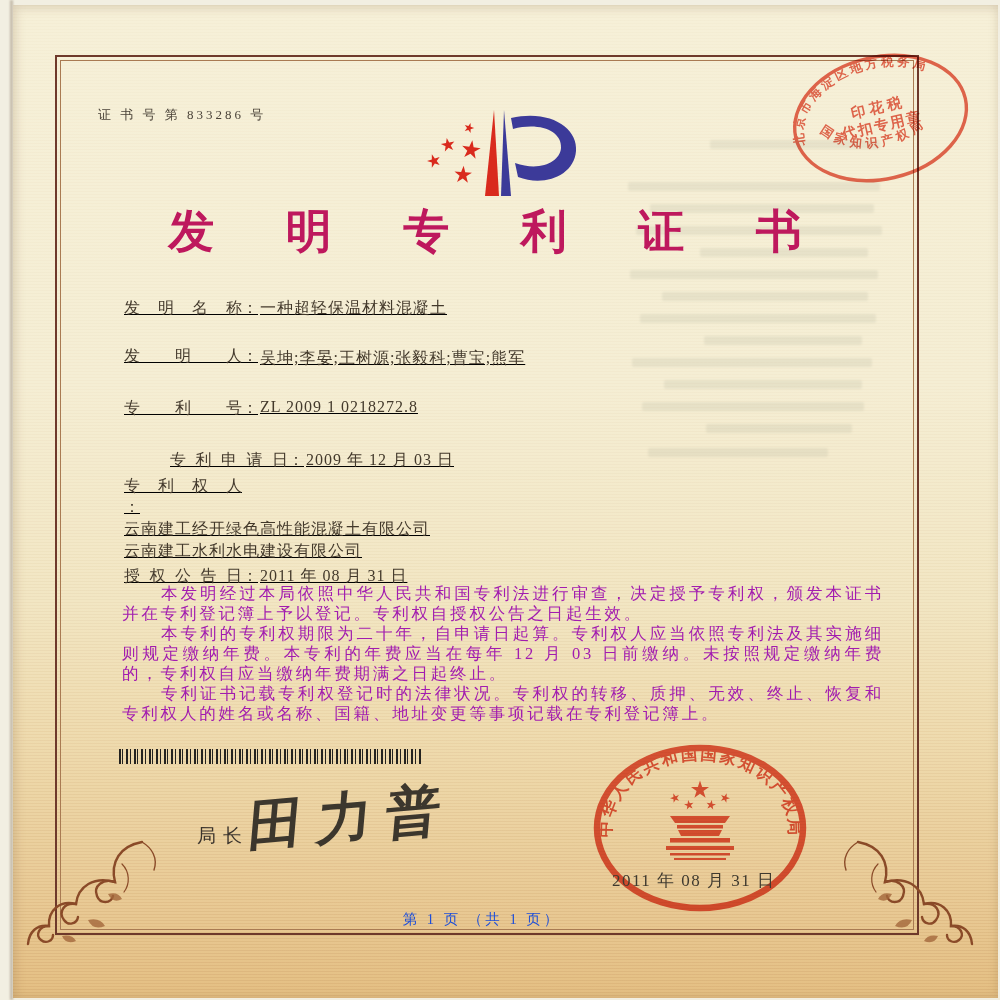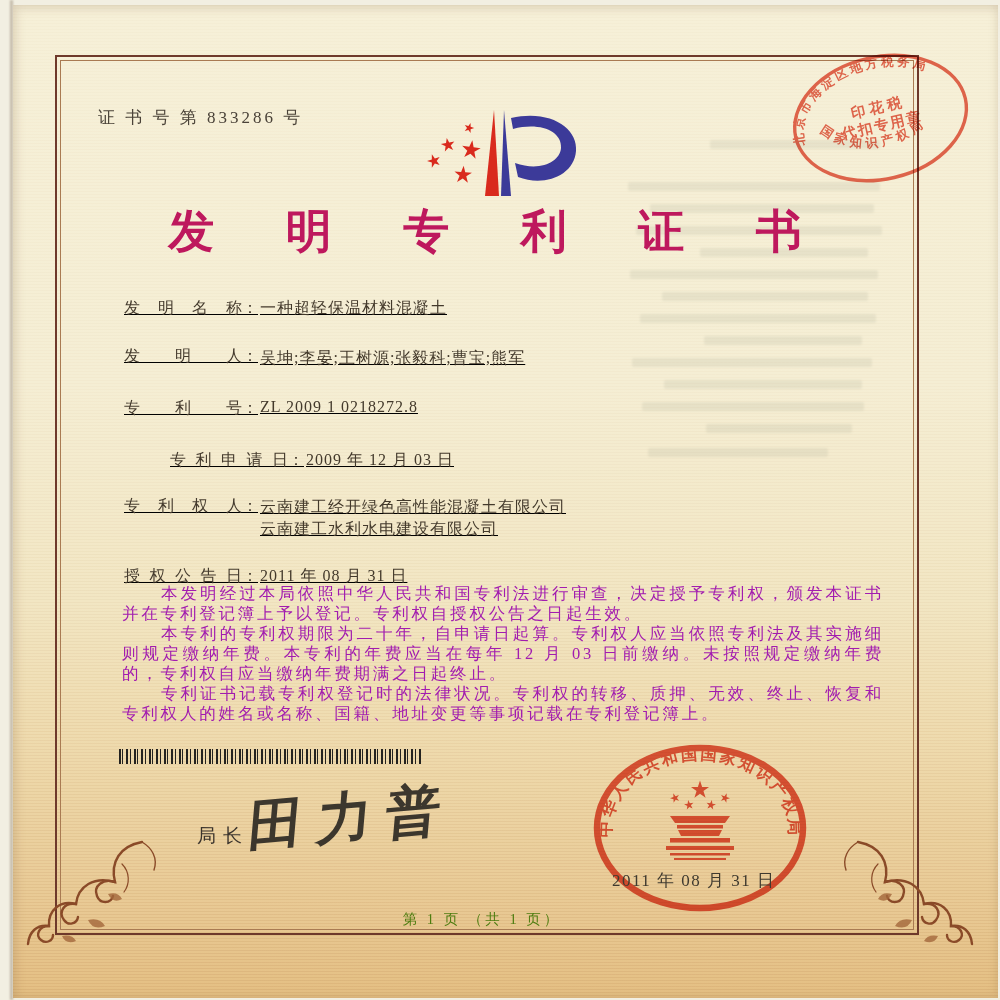--- a/index.html
+++ b/index.html
@@ -20,21 +20,21 @@
     -webkit-mask-image:linear-gradient(180deg,rgba(0,0,0,.15) 0%,rgba(0,0,0,.25) 45%,rgba(0,0,0,.6) 75%,#000 100%);
     mask-image:linear-gradient(180deg,rgba(0,0,0,.15) 0%,rgba(0,0,0,.25) 45%,rgba(0,0,0,.6) 75%,#000 100%);
   }
   .frame{
     position:absolute;left:55px;top:55px;width:864px;height:880px;
     border:2.5px solid #6e392b;padding:3px;box-sizing:border-box;
   }
   .frame-inner{width:100%;height:100%;border:1px solid #a97a52;box-sizing:border-box;}
   .abs{position:absolute;}
   .ghost{position:absolute;height:9px;background:#8f9480;opacity:.13;filter:blur(1.3px);border-radius:2px;}
-  .cert-number{left:98px;top:106px;font-size:17px;letter-spacing:3px;color:#4a4238;}
+  .cert-number{left:98px;top:106px;font-size:13px;letter-spacing:3px;color:#4a4238;}
   .title{
     left:15px;top:201px;width:970px;text-align:center;
     font-size:46px;font-weight:bold;letter-spacing:30px;color:#be185d;
   }
   .frow{position:absolute;left:124px;display:flex;align-items:flex-start;text-decoration:underline;}
   .flabel{display:inline-block;width:118px;text-align:justify;text-align-last:justify;color:#453b2e;flex:none;}
   .fcolon{flex:none;padding:0 2px 0 0;color:#453b2e;}
   .fvalue{letter-spacing:1px;color:#43392b;}
   .fvalue .vline{white-space:nowrap;}
   .paragraphs{
@@ -47,21 +47,21 @@
     background:repeating-linear-gradient(90deg,#24221f 0 2px,transparent 2px 3px,#24221f 3px 4px,transparent 4px 7px,#24221f 7px 9px,transparent 9px 11px,#24221f 11px 12px,transparent 12px 15px);
   }
   .director-label{left:197px;top:823px;font-size:19px;letter-spacing:7px;color:#3a332c;}
   .signature{
     left:248px;top:781px;font-size:55px;font-weight:bold;letter-spacing:14px;
     color:#2e2a24;transform:rotate(-5deg) skewX(-10deg);opacity:.92;
   }
   .seal-bottom{left:586px;top:740px;mix-blend-mode:multiply;opacity:.92;}
   .stamp-top{left:786px;top:50px;transform:rotate(-13deg);mix-blend-mode:multiply;opacity:.85;}
   .grant-date-bottom{left:612px;top:869px;font-size:17px;letter-spacing:1.5px;color:#3f3a2f;z-index:5;}
-  .footer-page{left:0;top:910px;width:964px;text-align:center;font-size:14.5px;letter-spacing:3px;color:#4d7c0f;}
+  .footer-page{left:0;top:910px;width:964px;text-align:center;font-size:14.5px;letter-spacing:3px;color:#1d4ed8;}
   .flourish{position:absolute;width:152px;height:124px;}
   .flourish.bl{left:22px;top:836px;}
   .flourish.br{left:826px;top:836px;transform:scaleX(-1);}
 </style>
 </head>
 <body>
 
 <svg width="0" height="0" style="position:absolute">
   <defs>
     <path id="star5" d="M0,-10 L2.25,-3.09 L9.51,-3.09 L3.63,1.18 L5.88,8.09 L0,3.82 L-5.88,8.09 L-3.63,1.18 L-9.51,-3.09 L-2.25,-3.09 Z"></path>
@@ -162,21 +162,21 @@
     <span class="fcolon">：</span>
   <span class="fvalue">ZL 2009 1 0218272.8</span>
 </div>
 
 <div class="frow" style="top:450px;margin-left:46px;">
   <span class="flabel">专利申请日</span>
     <span class="fcolon">：</span>
   <span class="fvalue">2009 年 12 月 03 日</span>
 </div>
 
-<div class="frow" style="top:496px;">
+<div class="frow" style="top:476px;flex-direction:column;">
   <span class="flabel">专利权人</span>
     <span class="fcolon">：</span>
   <span class="fvalue">
     <span class="vline" style="display:block;line-height:22px;">云南建工经开绿色高性能混凝土有限公司</span>
     <span class="vline" style="display:block;line-height:22px;">云南建工水利水电建设有限公司</span>
   </span>
 </div>
 
 <div class="frow" style="top:566px;">
   <span class="flabel">授权公告日</span>

